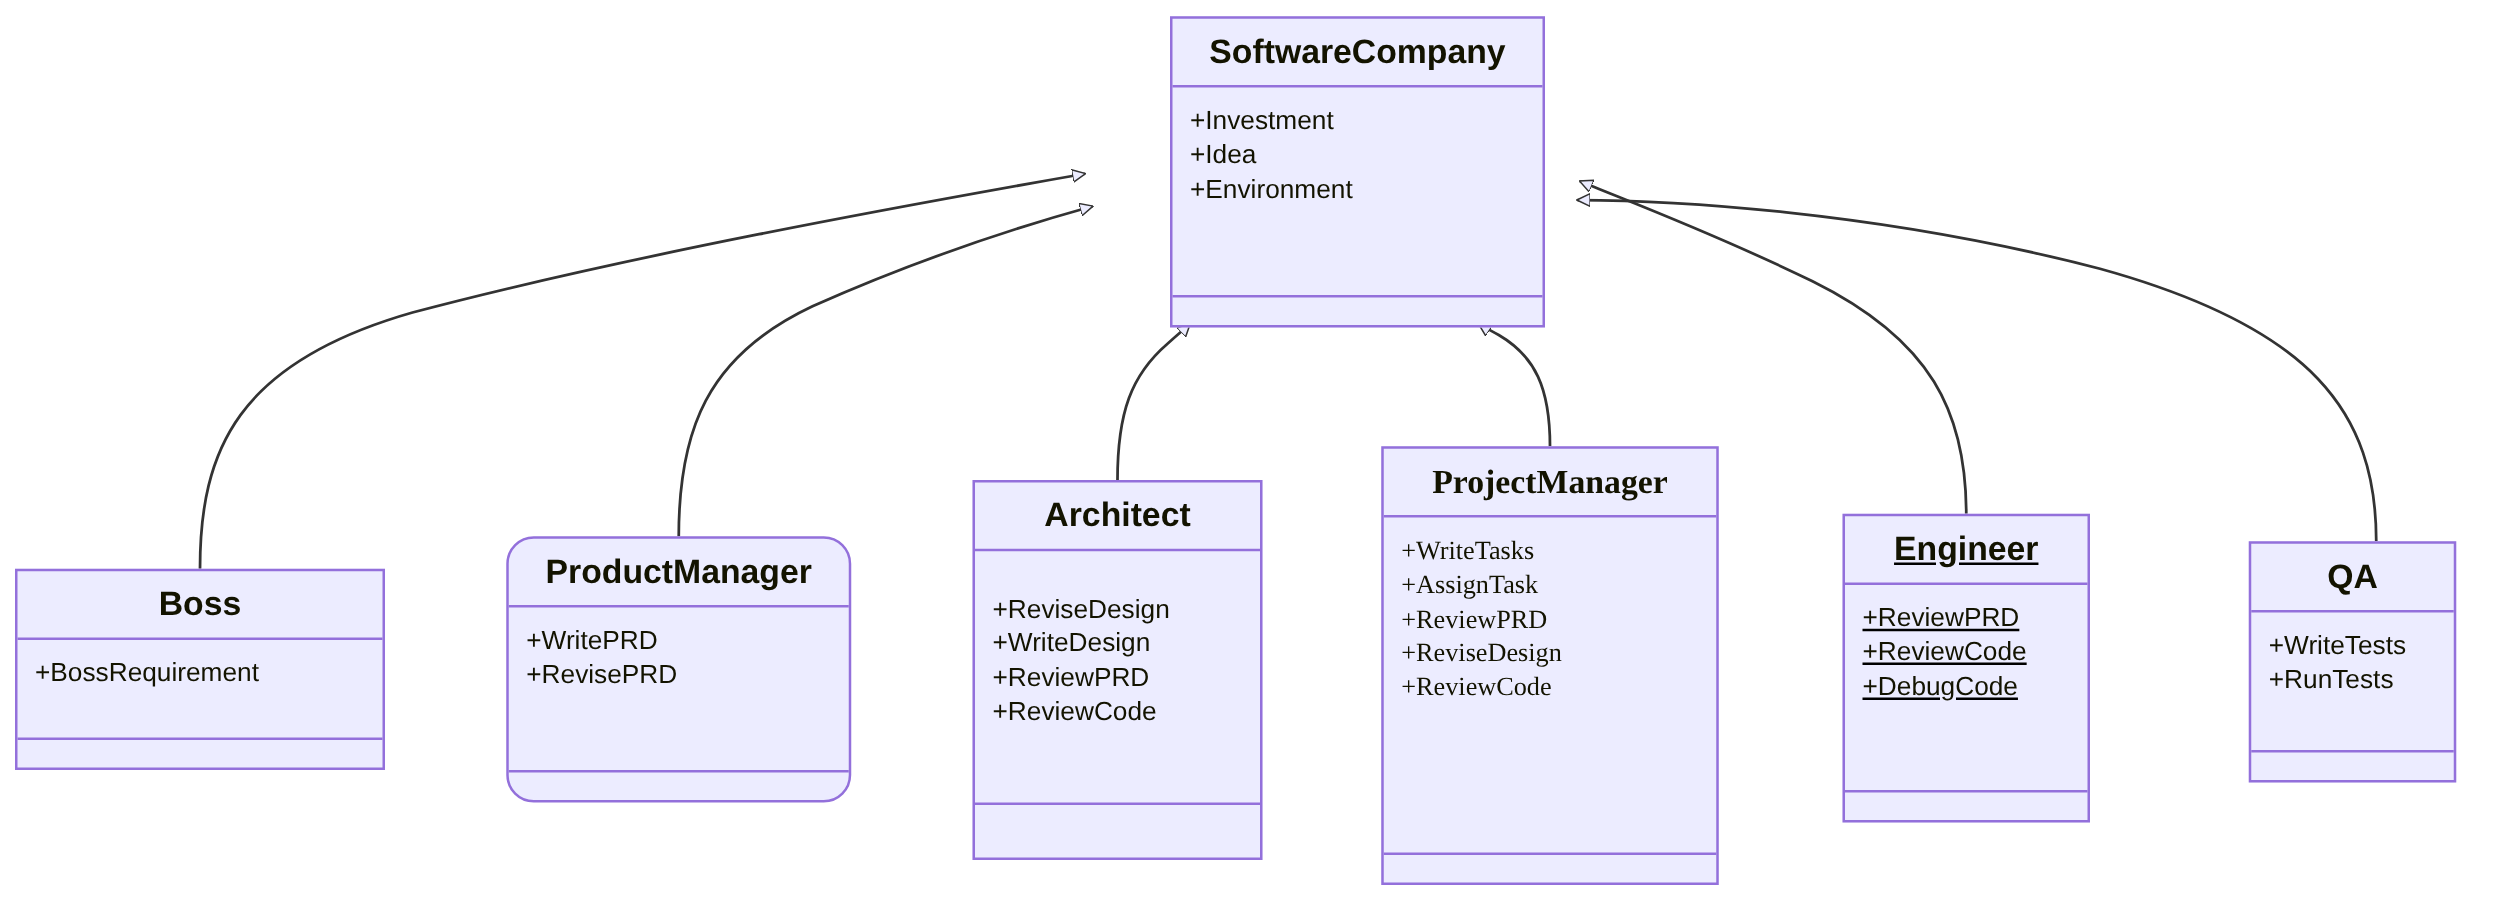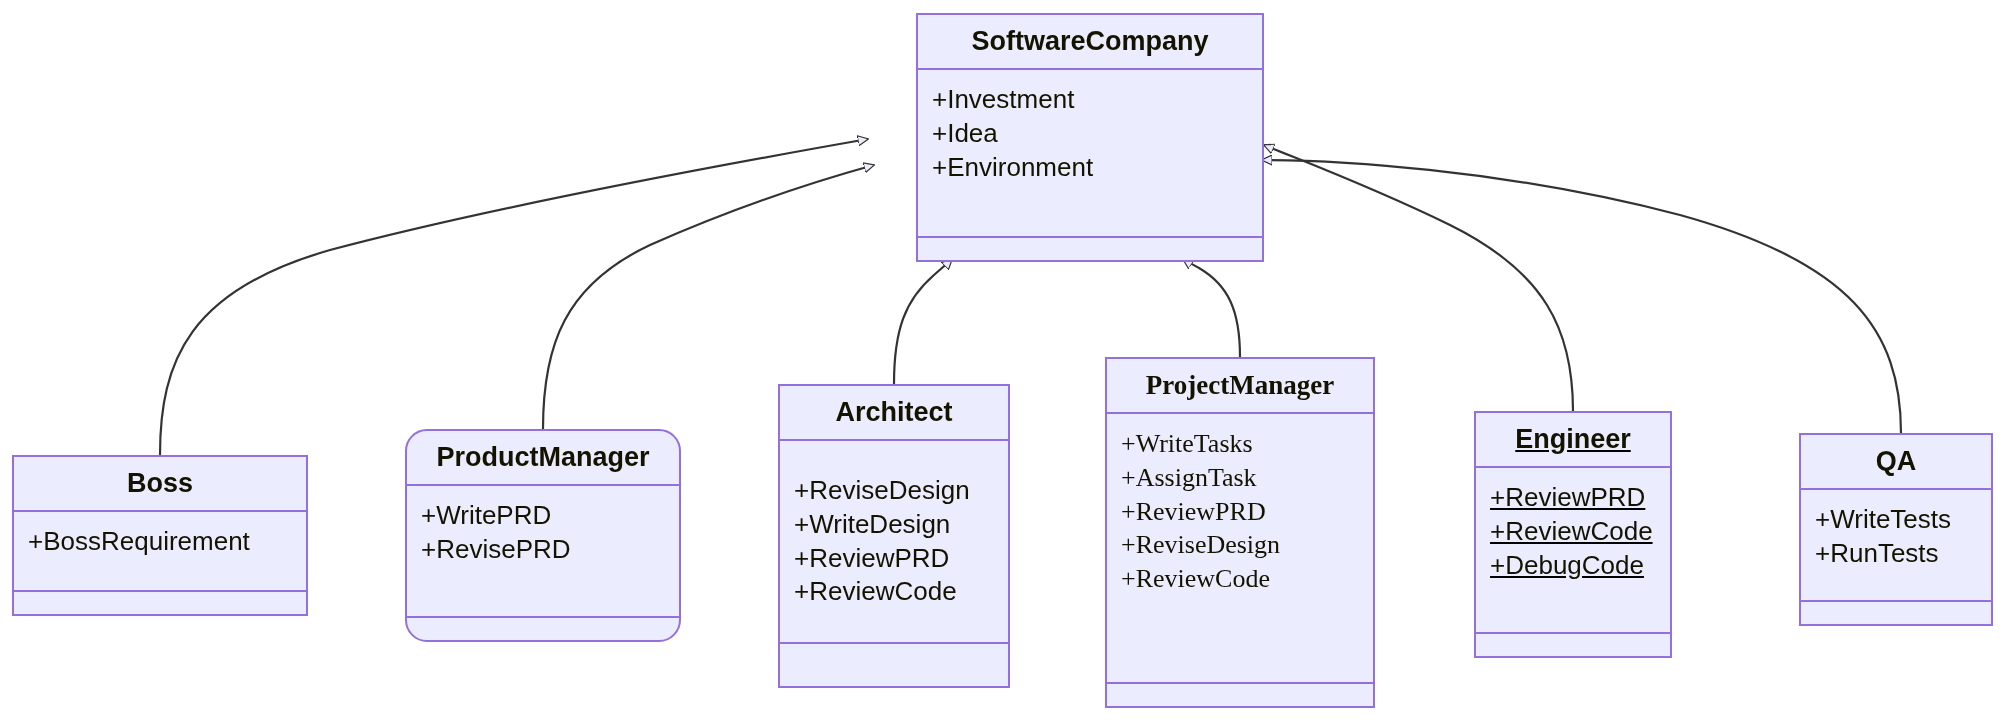--- a/index.html
+++ b/index.html
@@ -44,21 +44,21 @@
     padding: 13px 10px 13px 10px;
     border-bottom: 2px solid #9370DB;
     white-space: nowrap;
   }
   .class-attrs {
     padding: 13px 14px 13px 14px;
     border-bottom: 2px solid #9370DB;
     flex: 1 1 auto;
   }
   .attr-row {
-    font-size: 26px;
+    font-size: 21px;
     color: #131300;
     line-height: 1.30;
     white-space: nowrap;
   }
   .class-methods {
     min-height: 22px;
     padding: 0;
   }
 </style>
 </head>
@@ -79,21 +79,21 @@
 
     <path d="M 894 384 C 894 330 905 300 934 275 C 944 266 949 262 952 259" fill="none" stroke="#333333" stroke-width="2.2" marker-end="url(#hollowTri)"></path>
 
     <path d="M 1240 357 C 1240 310 1228 285 1199 268 C 1190 263 1186 261 1183 259" fill="none" stroke="#333333" stroke-width="2.2" marker-end="url(#hollowTri)"></path>
 
     <path d="M 1573 411 C 1573 330 1545 272 1450 225 C 1370 186 1300 160 1264 145" fill="none" stroke="#333333" stroke-width="2.2" marker-end="url(#hollowTri)"></path>
 
     <path d="M 1901 433 C 1901 330 1850 262 1680 215 C 1500 168 1330 160 1262 160" fill="none" stroke="#333333" stroke-width="2.2" marker-end="url(#hollowTri)"></path>
   </svg>
 
-  <div class="uml-class" style="left:916px; top:13px; width:348px; height:249px;">
+  <div class="uml-class" style="left:936px; top:13px; width:300px; height:249px;">
     <div class="class-title">SoftwareCompany</div>
     <div class="class-attrs">
       <div class="attr-row">+Investment</div>
       <div class="attr-row">+Idea</div>
       <div class="attr-row">+Environment</div>
     </div>
     <div class="class-methods"></div>
   </div>
 
   <div class="uml-class" style="left:12px; top:455px; width:296px; height:161px;">
@@ -139,21 +139,21 @@
   <div class="uml-class" style="left:1474px; top:411px; width:198px; height:247px;text-decoration:underline;">
     <div class="class-title">Engineer</div>
     <div class="class-attrs">
       <div class="attr-row">+ReviewPRD</div>
       <div class="attr-row">+ReviewCode</div>
       <div class="attr-row">+DebugCode</div>
     </div>
     <div class="class-methods"></div>
   </div>
 
-  <div class="uml-class" style="left:1799px; top:433px; width:194px; height:193px;">
+  <div class="uml-class" style="left:1799px; top:433px; width:166px; height:193px;">
     <div class="class-title">QA</div>
     <div class="class-attrs">
       <div class="attr-row">+WriteTests</div>
       <div class="attr-row">+RunTests</div>
     </div>
     <div class="class-methods"></div>
   </div>
 
 </div>
 

